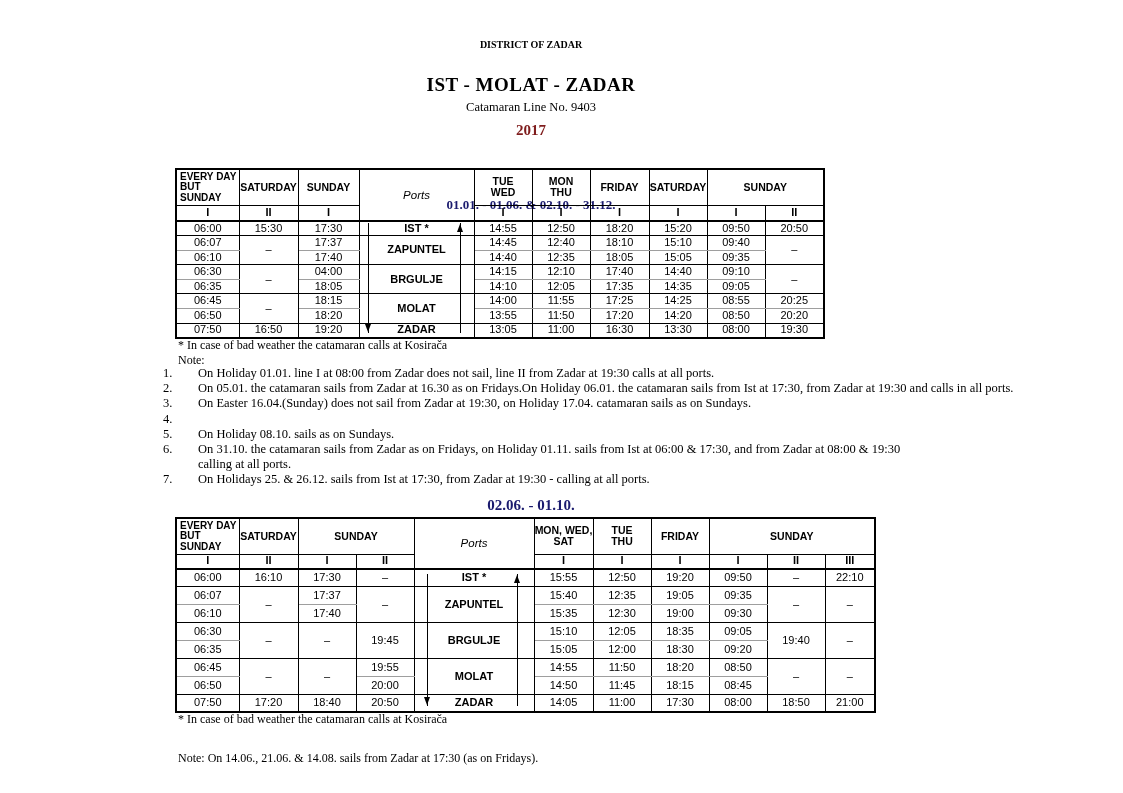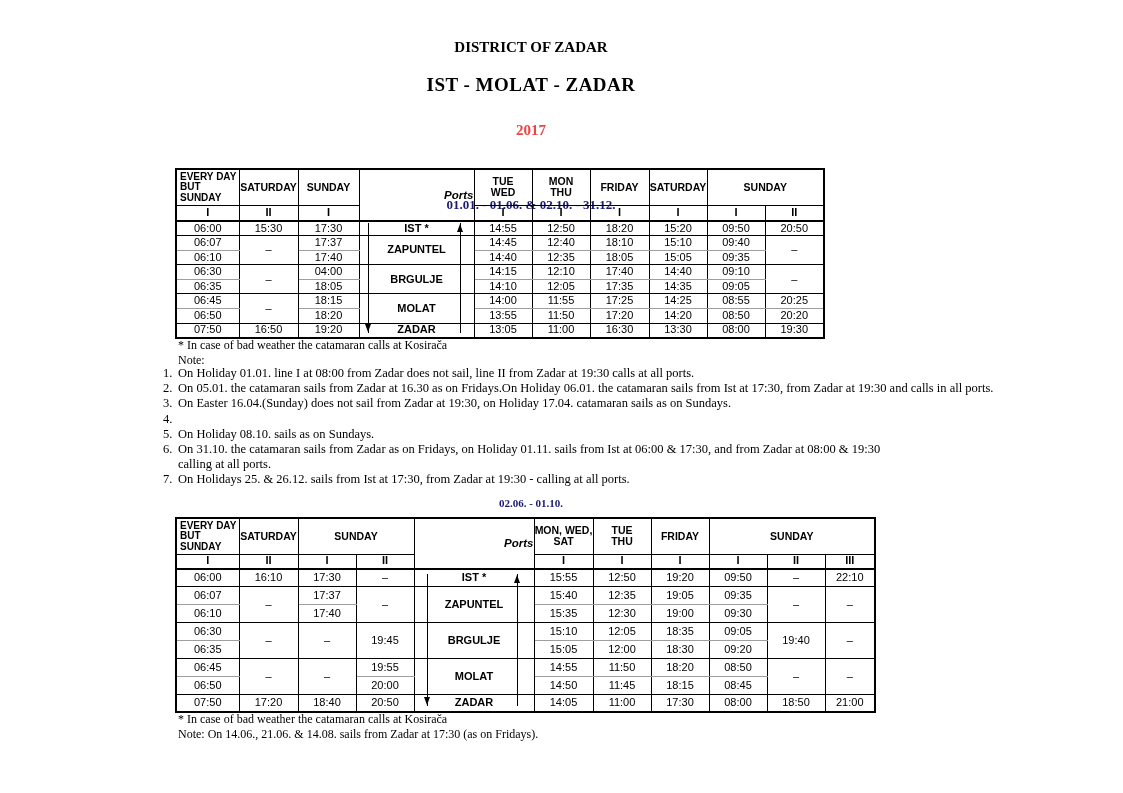--- a/index.html
+++ b/index.html
@@ -1,38 +1,38 @@
 <!DOCTYPE html>
 <html><head>
 <meta charset="utf-8">
 <style>
   html,body{margin:0;padding:0;background:#fff;}
   .page{position:relative;width:1123px;height:793px;background:#ffffff;overflow:hidden;
         font-family:"Liberation Serif",serif;color:#000;}
 
   
   .ctr{position:absolute;left:0;width:1062px;text-align:center;font-family:"Liberation Serif",serif;}
-  .district{top:39px;font-weight:bold;font-size:15px;}
+  .district{top:39px;font-weight:bold;font-size:10px;}
   .main-title{top:74px;font-weight:bold;font-size:19px;letter-spacing:0.5px;}
   .subtitle{top:100px;font-size:12.5px;}
   .year{top:122px;font-weight:bold;font-size:15px;}
   .period1{top:161px;font-weight:bold;font-size:13px;margin-top:36px;}
-  .period2{top:497px;font-weight:bold;font-size:11px;}
+  .period2{top:497px;font-weight:bold;font-size:15px;}
 
   
   .tbl-wrap{position:absolute;}
   .t1{left:175px;top:168px;}
   .t2{left:175px;top:517px;}
   table.tt{border-collapse:collapse;table-layout:fixed;border:2px solid #000;
            font-family:"Liberation Sans",sans-serif;}
   .tt th,.tt td{border:1px solid #000;text-align:center;vertical-align:middle;
                 padding:0;font-size:11px;line-height:1.05;overflow:hidden;}
   .tt thead th{font-weight:bold;font-size:10.5px;white-space:pre-line;}
   .tt thead th.hleft{text-align:left;padding-left:3px;font-size:10px;}
-  .tt thead th.ports{font-style:italic;font-weight:bold;font-size:11.5px;text-align:right;}
+  .tt thead th.ports{font-style:italic;font-weight:normal;font-size:11.5px;}
   .tt tr.h1{height:36px;}
   .t1 tr.h2{height:16px;} .t2 tr.h2{height:15px;}
   .tt tr.h2 th{font-size:11px;}
   .tt tbody{border-top:2px solid #000;}
   .t1 tbody tr{height:14.6px;} .t2 tbody tr{height:17.9px;}
   .tt td.port{font-weight:bold;}
   .tt td.gb{border-bottom:1px solid #9e9e9e;margin-top:6px;}
   .tt tr.inner td{border-top:1px solid #9e9e9e;}
 
   
@@ -43,32 +43,33 @@
       border:3.5px solid transparent;border-bottom:8px solid #000;}
 
   
   .fn{position:absolute;font-family:"Liberation Serif",serif;font-size:12px;line-height:15px;}
   .fn1{left:178px;top:338px;}
   .notelabel{left:178px;top:353px;font-family:Liberation Serif, serif;}
   .notes{position:absolute;left:163px;top:366px;width:930px;
          font-family:"Liberation Serif",serif;font-size:12.5px;}
   .note-row{display:flex;line-height:15.2px;}
   .nnum{flex:0 0 15px;width:15px;}
-  .ntxt{white-space:pre-line;}
+  .ntxt{white-space:pre-line;margin-left:20px;}
   .fn2{left:178px;top:712px;}
-  .note2{left:178px;top:727px;}
+  .note2{left:178px;top:751px;}
 </style>
 </head>
 <body>
 
 <div class="page">
 
   <div class="ctr district">DISTRICT OF ZADAR</div>
   <div class="ctr main-title">IST - MOLAT - ZADAR</div>
-  <div class="ctr year accent" style="color: #ef4444;">2017</div>
+  <div class="ctr subtitle">Catamaran Line No. 9403</div>
+  <div class="ctr year accent" style="color: #7f1d1d;">2017</div>
   <div class="ctr period1 accent" style="color: rgb(27, 27, 110);">01.01. - 01.06. &amp; 02.10. - 31.12.</div>
 
   <div class="tbl-wrap t1" id="t1">
     <div class="arrow down" style="left:193px;top:55px;height:110px;"></div>
     <div class="arrow up" style="left:285px;top:55px;height:110px;"></div>
   <table class="tt">
         <colgroup>
           <col style="width: 63px;">
           <col style="width: 59px;">
           <col style="width: 61px;">

